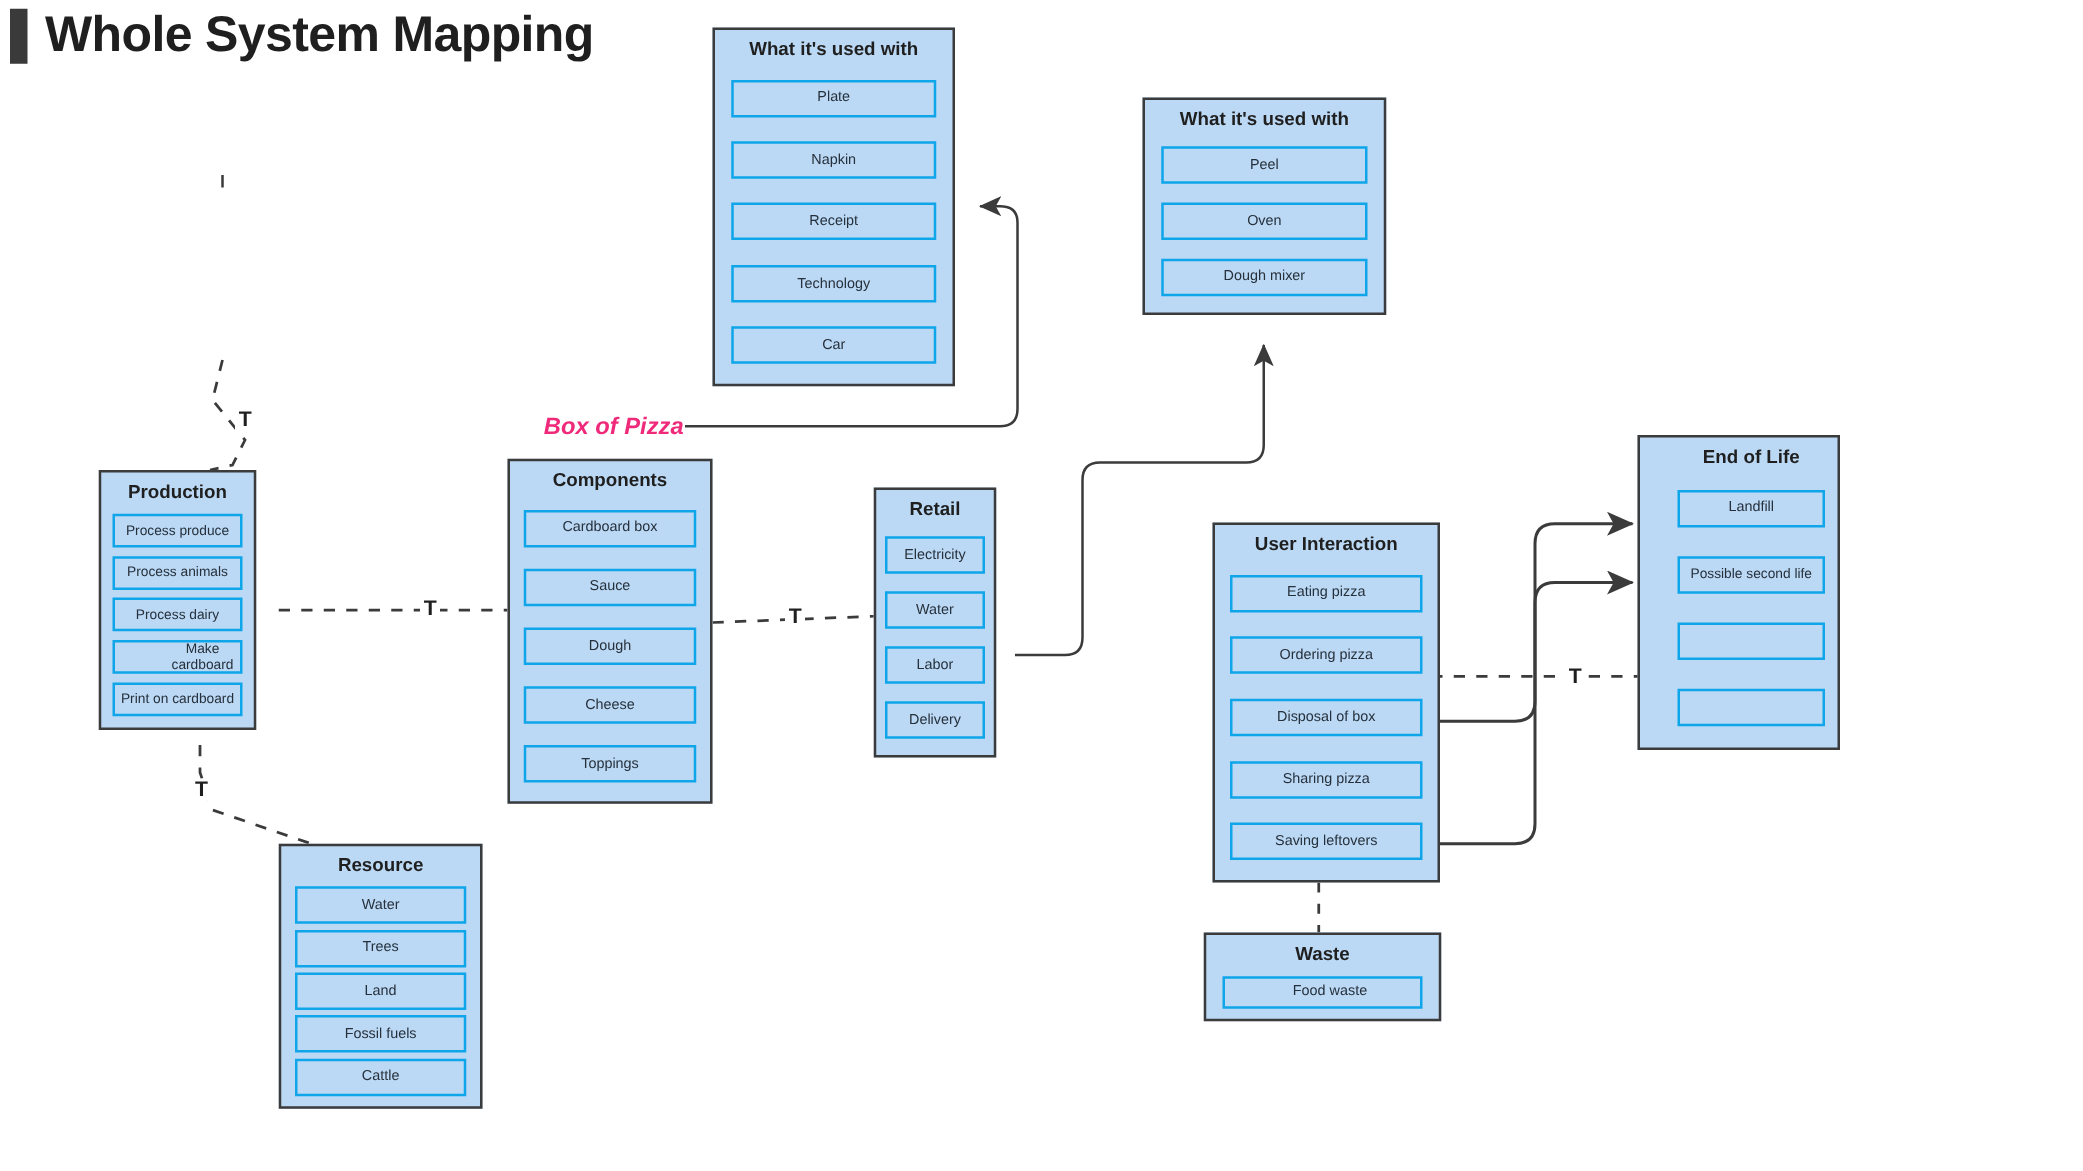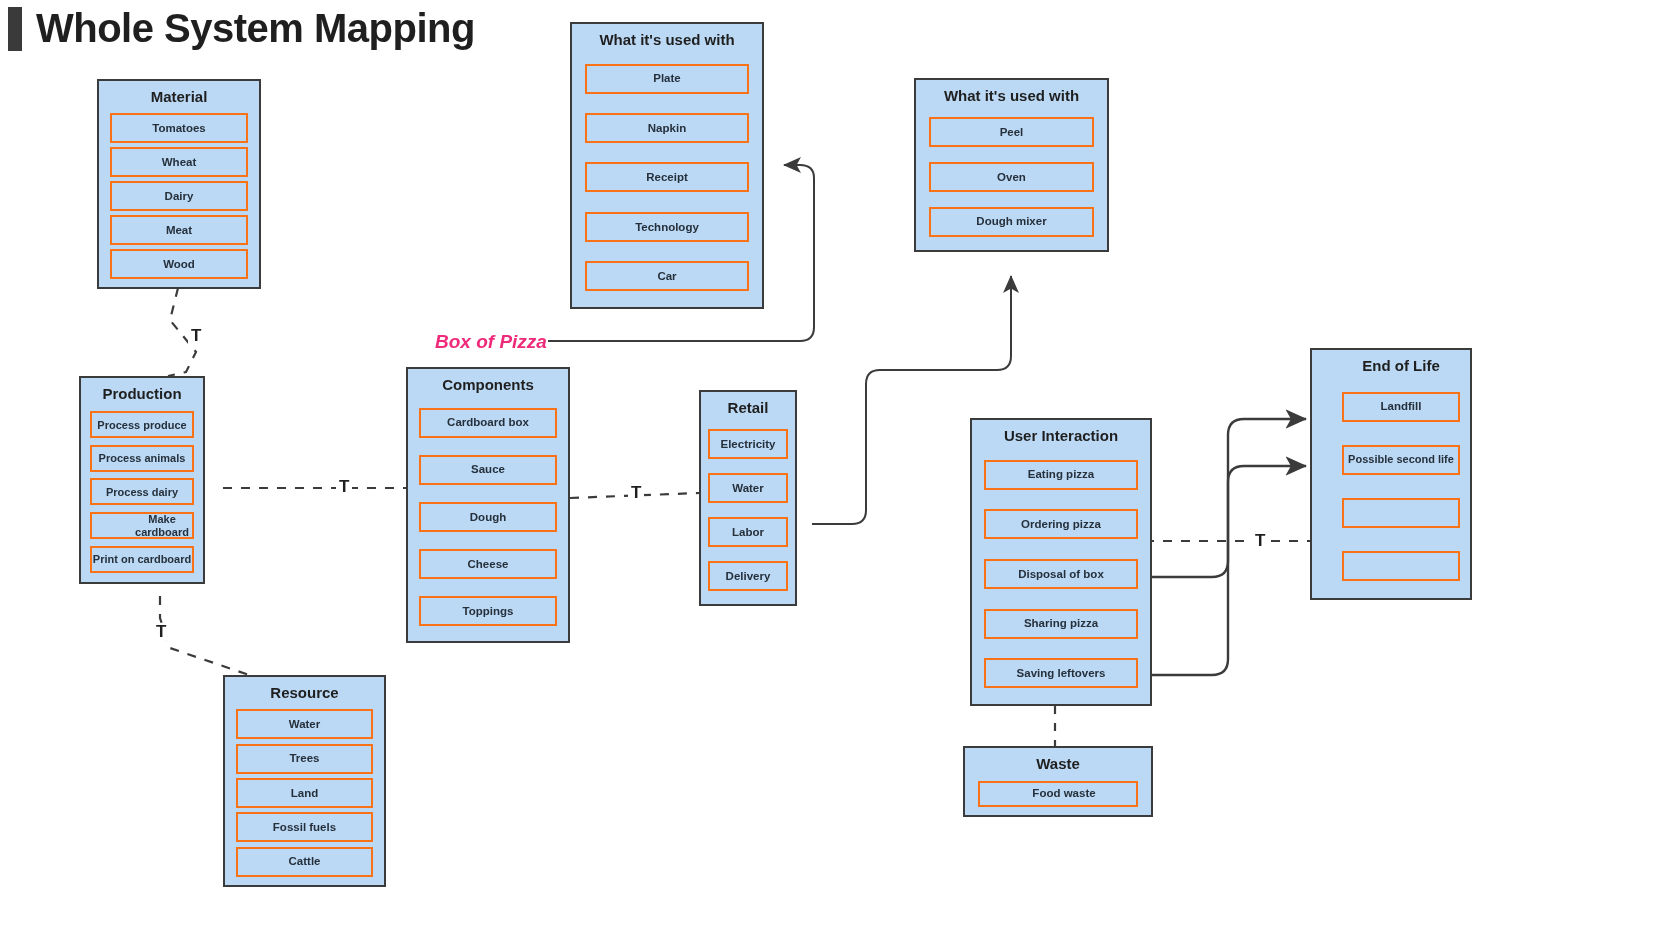--- a/index.html
+++ b/index.html
@@ -74,32 +74,31 @@
     flex: 1 1 auto;
     display: flex;
     flex-direction: column;
     justify-content: space-around;
     align-items: center;
     padding: 2px 0 6px 0;
     box-sizing: border-box;
   }
   .item {
     background: #bbd9f5;
-    border: 2px solid #f97316;
+    border: 2px solid #0ea5e9;
     box-sizing: border-box;
     font-size: 11.5px;
     color: #26303b;
     display: flex;
     align-items: center;
     justify-content: center;
     text-align: center;
     height: 30px;
     width: 86%;
     line-height: 1.1;
-    font-weight: bold;
   }
 
   
   .edge-label {
     position: absolute;
     font-size: 19px;
     font-style: italic;
     font-weight: bold;
     color: #ef2a7b;
     white-space: nowrap;
@@ -151,30 +150,20 @@
     <path d="M 1131 675 L 1212 675 Q 1228 675 1228 659 L 1228 482 Q 1228 466 1244 466 L 1306 466" fill="none" stroke="#3b3b3b" stroke-width="2.4" marker-end="url(#arrowhead)"></path>
 
     <path d="M 178 140 L 178 150" fill="none" stroke="#3b3b3b" stroke-width="2"></path>
   </svg>
 
   <div class="title-wrap">
     <div class="title-bar"></div>
     <div class="page-title">Whole System Mapping</div>
   </div>
 
-  <div class="group" style="left:97px; top:79px; width:164px; height:210px;">
-    <div class="group-title">Material</div>
-    <div class="items">
-      <div class="item">Tomatoes</div>
-      <div class="item">Wheat</div>
-      <div class="item">Dairy</div>
-      <div class="item">Meat</div>
-      <div class="item">Wood</div>
-    </div>
-  </div>
 
   <div class="group" style="left:570px; top:22px; width:194px; height:287px;">
     <div class="group-title">What it's used with</div>
     <div class="items">
       <div class="item">Plate</div>
       <div class="item">Napkin</div>
       <div class="item">Receipt</div>
       <div class="item">Technology</div>
       <div class="item">Car</div>
     </div>

